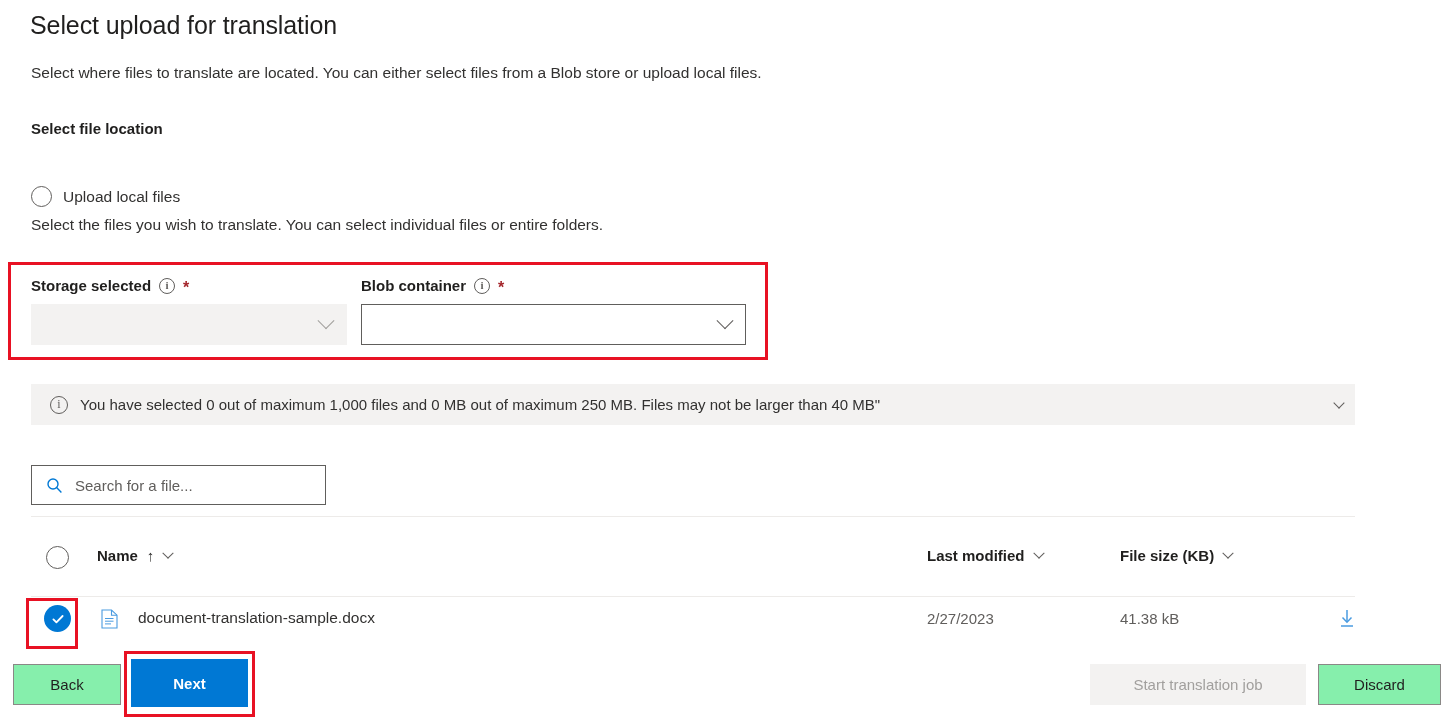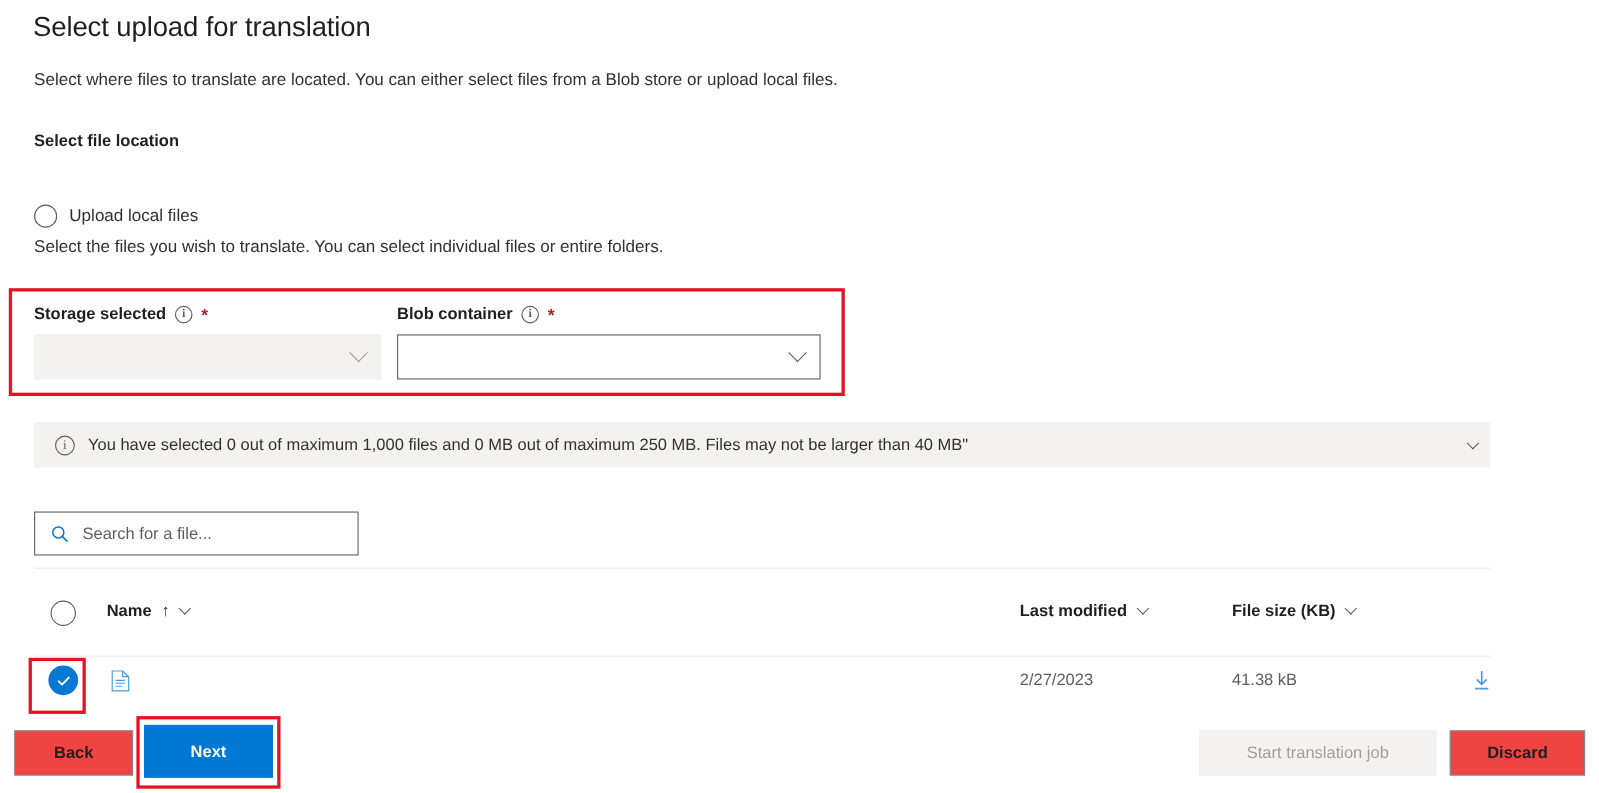--- a/index.html
+++ b/index.html
@@ -195,21 +195,21 @@
   .dl-icon { position: absolute; left: 1305px; top: 8px; cursor: pointer; }
 
   
   .btn {
     position: absolute; display: flex; align-items: center;
     justify-content: center; font-size: 15px;
     font-family: "Liberation Sans", sans-serif; cursor: pointer;
     white-space: nowrap; user-select: none;
   }
   .btn-default {
-    background: #ef4444; border: 1px solid #8a8886; color: #201f1e; font-weight: 700;
+    background: #86efac; border: 1px solid #8a8886; color: #201f1e; font-weight: 400;
   }
   .btn-primary {
     background: #0078d4; border: 1px solid #0078d4; color: #ffffff; font-weight: 600;
   }
   .btn-disabled {
     background: #f3f2f1; border: 1px solid #f3f2f1; color: #a19f9d;
     font-weight: 400; cursor: default;
   }
   #btn-back    { left: 13px;   top: 664px; width: 108px; height: 41px; }
   #btn-next    { left: 131px;  top: 659px; width: 117px; height: 48px; }
@@ -302,20 +302,21 @@
     </span>
     <span class="file-icon">
       <svg width="17" height="20" viewBox="0 0 17 20">
         <path d="M1 1 h9.5 L16 6.2 V19 H1 Z" fill="#ffffff" stroke="#4a9be0" stroke-width="1.1"></path>
         <path d="M10.5 1 V6.2 H16" fill="none" stroke="#4a9be0" stroke-width="1.1"></path>
         <line x1="4" y1="9.5" x2="12.5" y2="9.5" stroke="#4a9be0" stroke-width="1"></line>
         <line x1="4" y1="12.2" x2="12.5" y2="12.2" stroke="#4a9be0" stroke-width="1"></line>
         <line x1="4" y1="14.9" x2="10" y2="14.9" stroke="#4a9be0" stroke-width="1"></line>
       </svg>
     </span>
+    <span class="file-name">document-translation-sample.docx</span>
     <span class="cell-modified">2/27/2023</span>
     <span class="cell-size">41.38 kB</span>
     <span class="dl-icon">
       <svg width="22" height="22" viewBox="0 0 22 22">
         <line x1="11" y1="2" x2="11" y2="14" stroke="#4a9be0" stroke-width="1.5"></line>
         <polyline points="6.5,9.6 11,14.2 15.5,9.6" fill="none" stroke="#4a9be0" stroke-width="1.5"></polyline>
         <line x1="5" y1="18" x2="17" y2="18" stroke="#4a9be0" stroke-width="1.5"></line>
       </svg>
     </span>
   </div>

